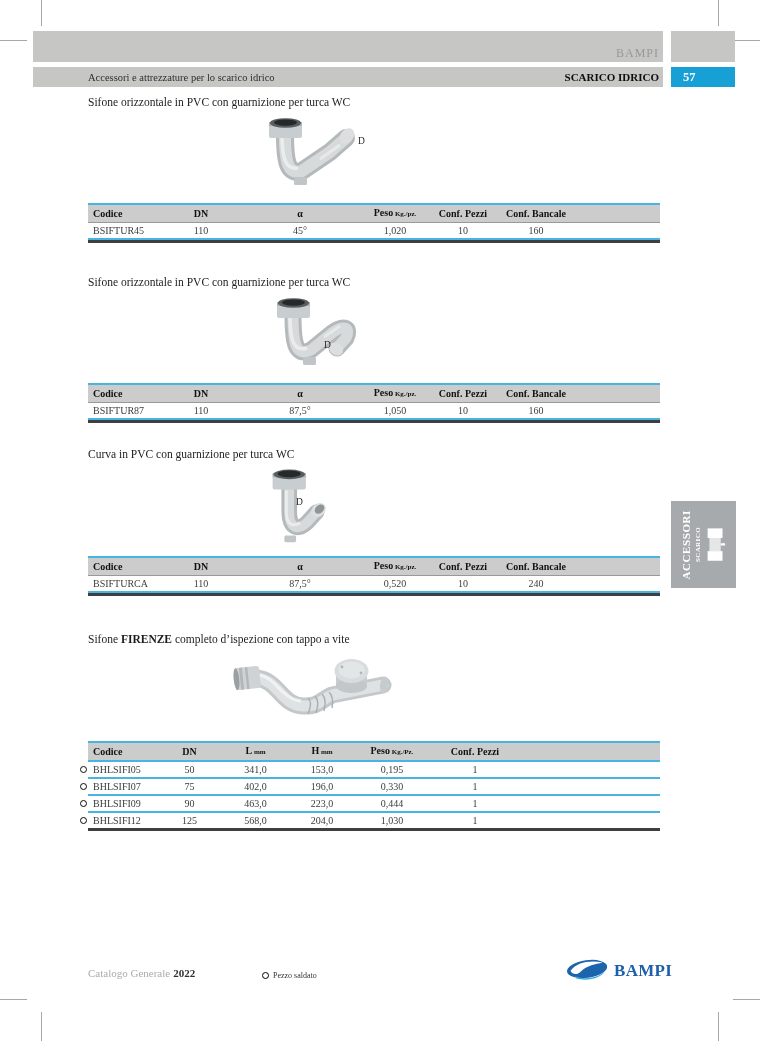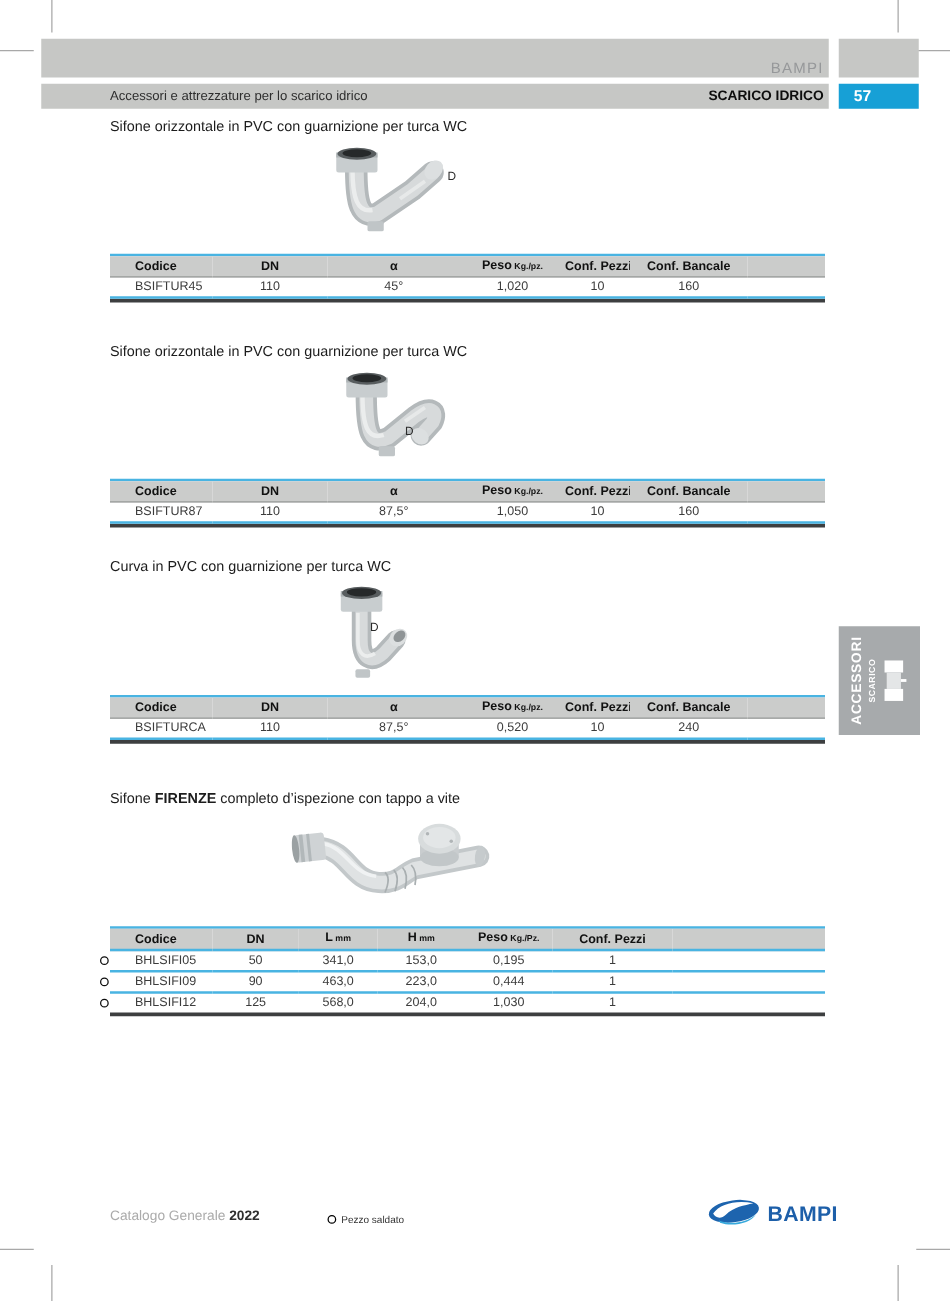--- a/index.html
+++ b/index.html
@@ -1,17 +1,17 @@
 <!DOCTYPE html>
 <html><head>
 <meta charset="utf-8">
 <style>
   html,body{margin:0;padding:0;background:#fff;}
   .page{position:relative;width:760px;height:1041px;background:#fff;overflow:hidden;
-        font-family:Liberation Sans, sans-serif;}
+        font-family:Liberation Serif, serif;}
   
   .crop{position:absolute;background:#a8a8a8;}
   .cm-tl-v{left:41px;top:0;width:1px;height:26px}
   .cm-tl-h{left:0;top:40px;width:27px;height:1px}
   .cm-tr-v{left:718px;top:0;width:1px;height:26px}
   .cm-tr-h{left:733px;top:40px;width:27px;height:1px}
   .cm-bl-h{left:0;top:999px;width:27px;height:1px}
   .cm-bl-v{left:41px;top:1012px;width:1px;height:29px}
   .cm-br-h{left:733px;top:999px;width:27px;height:1px}
   .cm-br-v{left:718px;top:1012px;width:1px;height:29px}
@@ -45,21 +45,21 @@
   .sec-3 .dim{left:296px;top:30px}
   
   .tbl{margin-left:88px;width:572px;border-collapse:separate;border-spacing:0;table-layout:fixed;
        border-top:2px solid #49b4e2;border-bottom:3px solid #3d3f40;}
   .tbl th{background:#cbcccb;font-size:10px;font-weight:bold;color:#111;height:15px;line-height:15px;
           text-align:center;padding:0;border-bottom:1px solid #989a99;white-space:nowrap;overflow:hidden;}
   .tbl.cols-b th{border-bottom:2px solid #49b4e2;}
   .tbl td{font-size:10px;color:#3c3c3c;height:15px;line-height:15px;text-align:center;padding:0;
           border-bottom:2px solid #49b4e2;white-space:nowrap;}
   .tbl.cols-b tr:last-child td{border-bottom:none;}
-  .tbl th:first-child,.tbl td:first-child{text-align:left;padding-left:20px;}
+  .tbl th:first-child,.tbl td:first-child{text-align:left;padding-left:5px;}
   .tbl .unit{font-size:7px;}
   .cols-a th:nth-child(1){width:62px}.cols-a th:nth-child(2){width:92px}
   .cols-a th:nth-child(3){width:106px}.cols-a th:nth-child(4){width:84px}
   .cols-a th:nth-child(5){width:52px}.cols-a th:nth-child(6){width:94px}
   .cols-b th:nth-child(1){width:62px}.cols-b th:nth-child(2){width:69px}
   .cols-b th:nth-child(3){width:63px}.cols-b th:nth-child(4){width:70px}
   .cols-b th:nth-child(5){width:70px}.cols-b th:nth-child(6){width:96px}
   .codice-cell{position:relative;}
   .marker{position:absolute;left:-8px;top:50%;margin-top:-3.5px;width:7px;height:7px;
           border:1.7px solid #0c0c0c;border-radius:50%;background:#fff;box-sizing:border-box;display:block;}
@@ -282,20 +282,29 @@
             <tr>
               <td class="codice-cell"><span class="marker"></span><span>BHLSIFI05</span></td>
               <td>50</td>
               <td>341,0</td>
               <td>153,0</td>
               <td>0,195</td>
               <td>1</td>
               <td></td>
             </tr>
             <tr>
+              <td class="codice-cell"><span class="marker"></span><span>BHLSIFI07</span></td>
+              <td>75</td>
+              <td>402,0</td>
+              <td>196,0</td>
+              <td>0,330</td>
+              <td>1</td>
+              <td></td>
+            </tr>
+            <tr>
               <td class="codice-cell"><span class="marker"></span><span>BHLSIFI09</span></td>
               <td>90</td>
               <td>463,0</td>
               <td>223,0</td>
               <td>0,444</td>
               <td>1</td>
               <td></td>
             </tr>
             <tr>
               <td class="codice-cell"><span class="marker"></span><span>BHLSIFI12</span></td>

